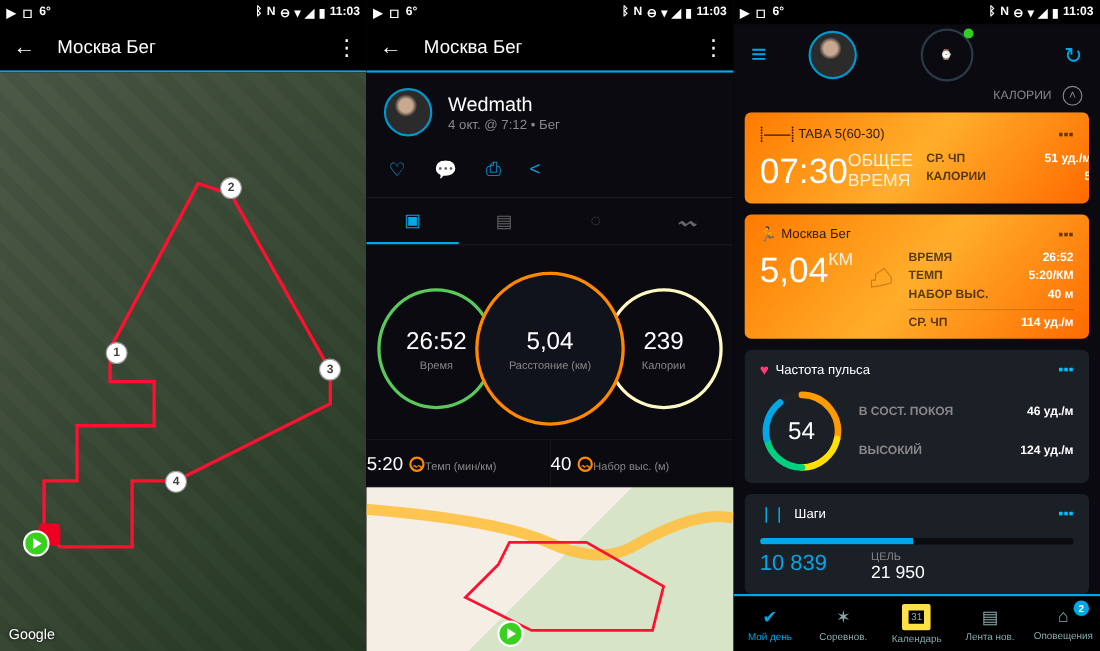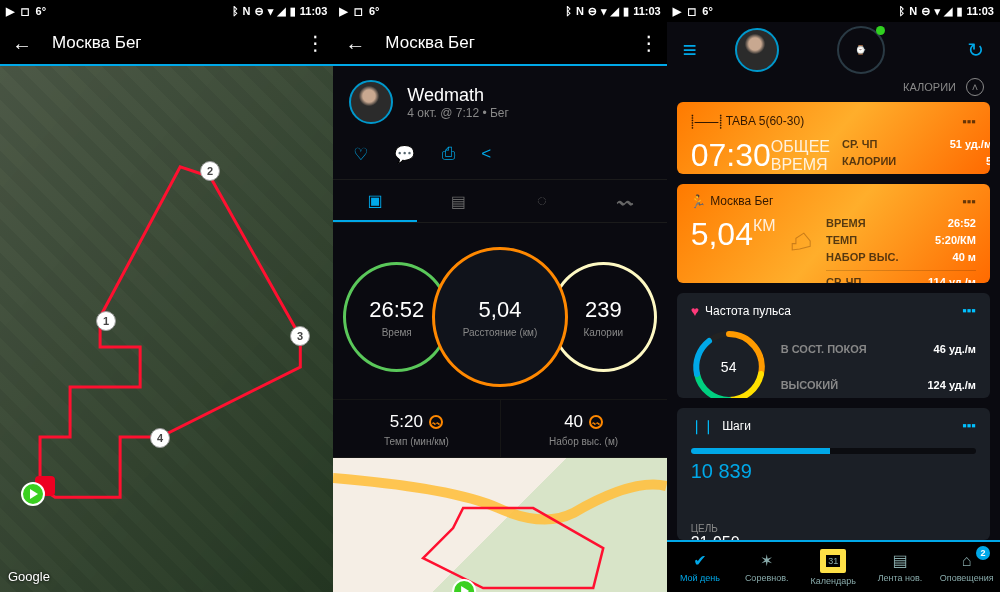--- a/index.html
+++ b/index.html
@@ -147,21 +147,21 @@
 
 .stats-row {
   display: flex;
   border-top: 1px solid #161616;
   border-bottom: 1px solid #161616;
 }
 .stats-row .cell {
   flex: 1;
   padding: 12px 0 10px;
   display: flex;
-  flex-direction: column;
+  flex-direction: row;
   align-items: center;
 }
 .stats-row .cell .val { font-size: 17px; color: #fff; display: flex; gap: 6px; align-items: center; }
 .stats-row .cell .lbl { font-size: 10px; color: #888; margin-top: 4px; }
 .vdiv { width: 1px; background: #161616; }
 .ic-orange {
   width: 14px; height: 14px;
   border-radius: 50%;
   border: 2px solid #ff8800;
   display: inline-flex;
@@ -273,32 +273,32 @@
 .card-dark-head .bars { color: #00c0ff; }
 .hr-body { display: flex; padding: 6px 14px 14px; align-items: center; gap: 14px; }
 .hr-ring {
   width: 76px; height: 76px;
   position: relative;
 }
 .hr-ring svg { position: absolute; inset: 0; }
 .hr-num {
   position: absolute; inset: 0;
   display: flex; align-items: center; justify-content: center;
-  font-size: 14px; font-weight: 400;
+  font-size: 22px; font-weight: 400;
 }
 .hr-kv { flex: 1; display: flex; flex-direction: column; gap: 24px; font-size: 11px; }
 .hr-kv .row { display: flex; }
 .hr-kv .k { flex: 1; text-transform: uppercase; color: #888; font-weight: 600; }
 .hr-kv .v { color: #fff; font-weight: 600; }
 
 .steps-head .steps-icn { color: #00c0ff; font-size: 14px; margin-right: 8px; }
 .steps-body { padding: 4px 14px 14px; }
 .steps-bar { height: 6px; background: #0b0c10; border-radius: 3px; overflow: hidden; margin-top: 6px;}
 .steps-bar .fill { height: 100%; width: 49%; background: #00a8e8; }
-.steps-nums { display: flex; gap: 40px; margin-top: 6px; font-size: 11px; flex-direction: column;}
+.steps-nums { display: flex; gap: 40px; margin-top: 6px; font-size: 11px;}
 .steps-nums .cur { font-size: 20px; color: #00a8e8; font-weight: 400; }
 .steps-nums .goal .gl { color: #888; font-size: 10px; text-transform: uppercase; }
 .steps-nums .goal .gv { color: #fff; font-size: 16px; }
 
 .bottom-nav {
   height: 52px;
   border-top: 2px solid #00a8e8;
   background: #000;
   display: flex;
 }

